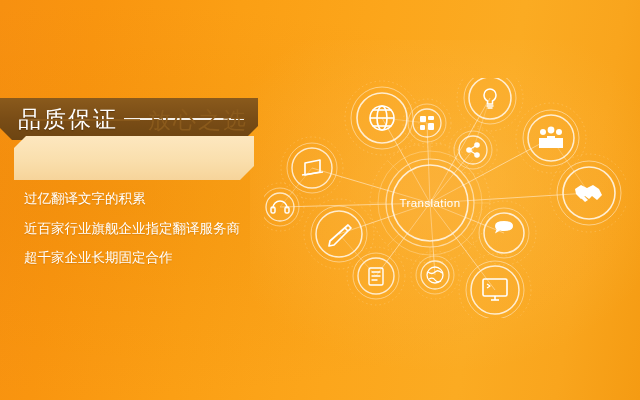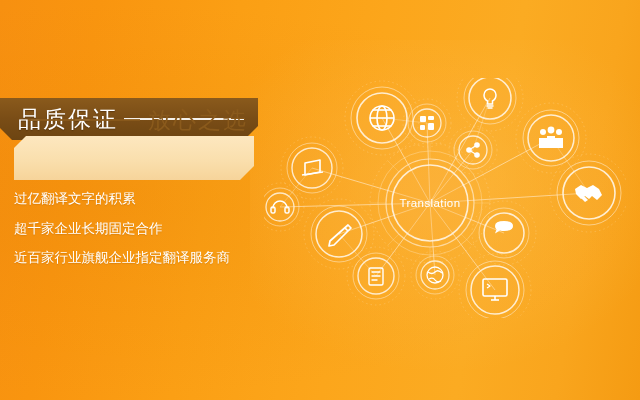--- a/index.html
+++ b/index.html
@@ -95,21 +95,21 @@
   }
   .rule-dark {
     width: 112px; height: 2px;
     background: #8a5a1c;
     opacity: 0.9;
   }
 
   
   .bullets {
     position: absolute;
-    left: 14px;
+    left: 24px;
     top: 192px;
     width: 260px;
   }
   .bullet {
     color: #ffffff;
     font-size: 13.5px;
     line-height: 1;
     margin-bottom: 16px;
     white-space: nowrap;
     text-shadow: 0 1px 1px rgba(170,95,0,0.35);
@@ -143,22 +143,22 @@
 
     <div class="band band-bottom"></div>
     <div class="band-bottom-inner">
       <span class="rule-dark"></span>
       <span class="banner-title-bottom">放心之选</span>
     </div>
   </div>
 
   <div class="bullets">
     <div class="bullet">过亿翻译文字的积累</div>
+    <div class="bullet">近百家行业旗舰企业指定翻译服务商</div>
     <div class="bullet">超千家企业长期固定合作</div>
-    <div class="bullet">近百家行业旗舰企业指定翻译服务商</div>
   </div>
 
   <div id="network">
     <svg width="362" height="240" viewBox="0 0 362 240" xmlns="http://www.w3.org/2000/svg">
       <defs>
         <g id="ring-dotted">
           <circle r="1" fill="none"></circle>
         </g>
       </defs>
 

